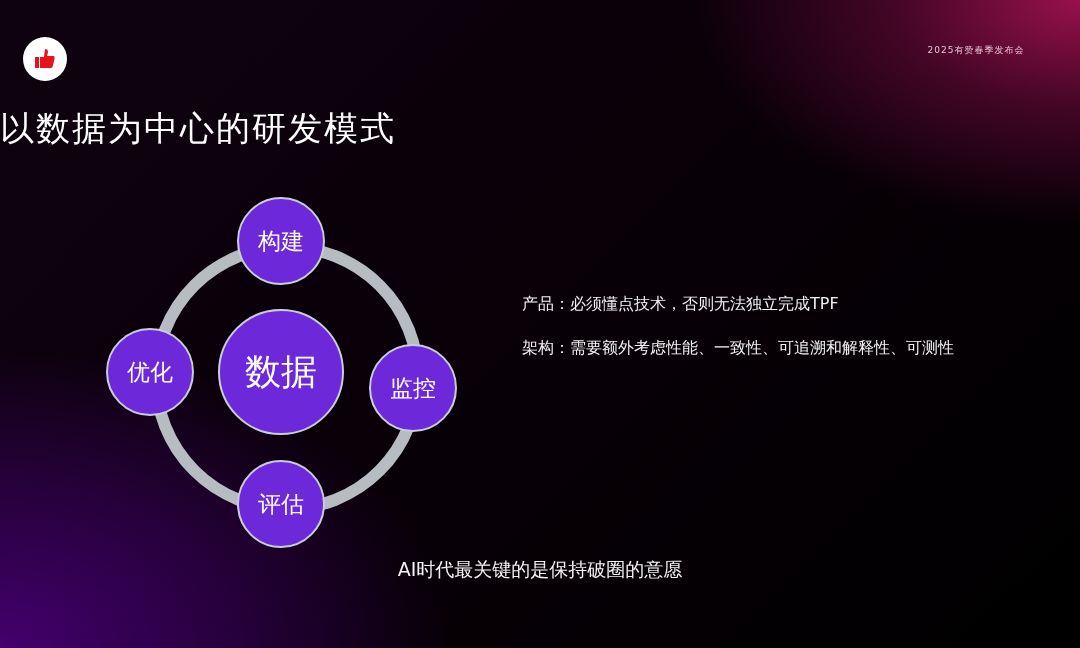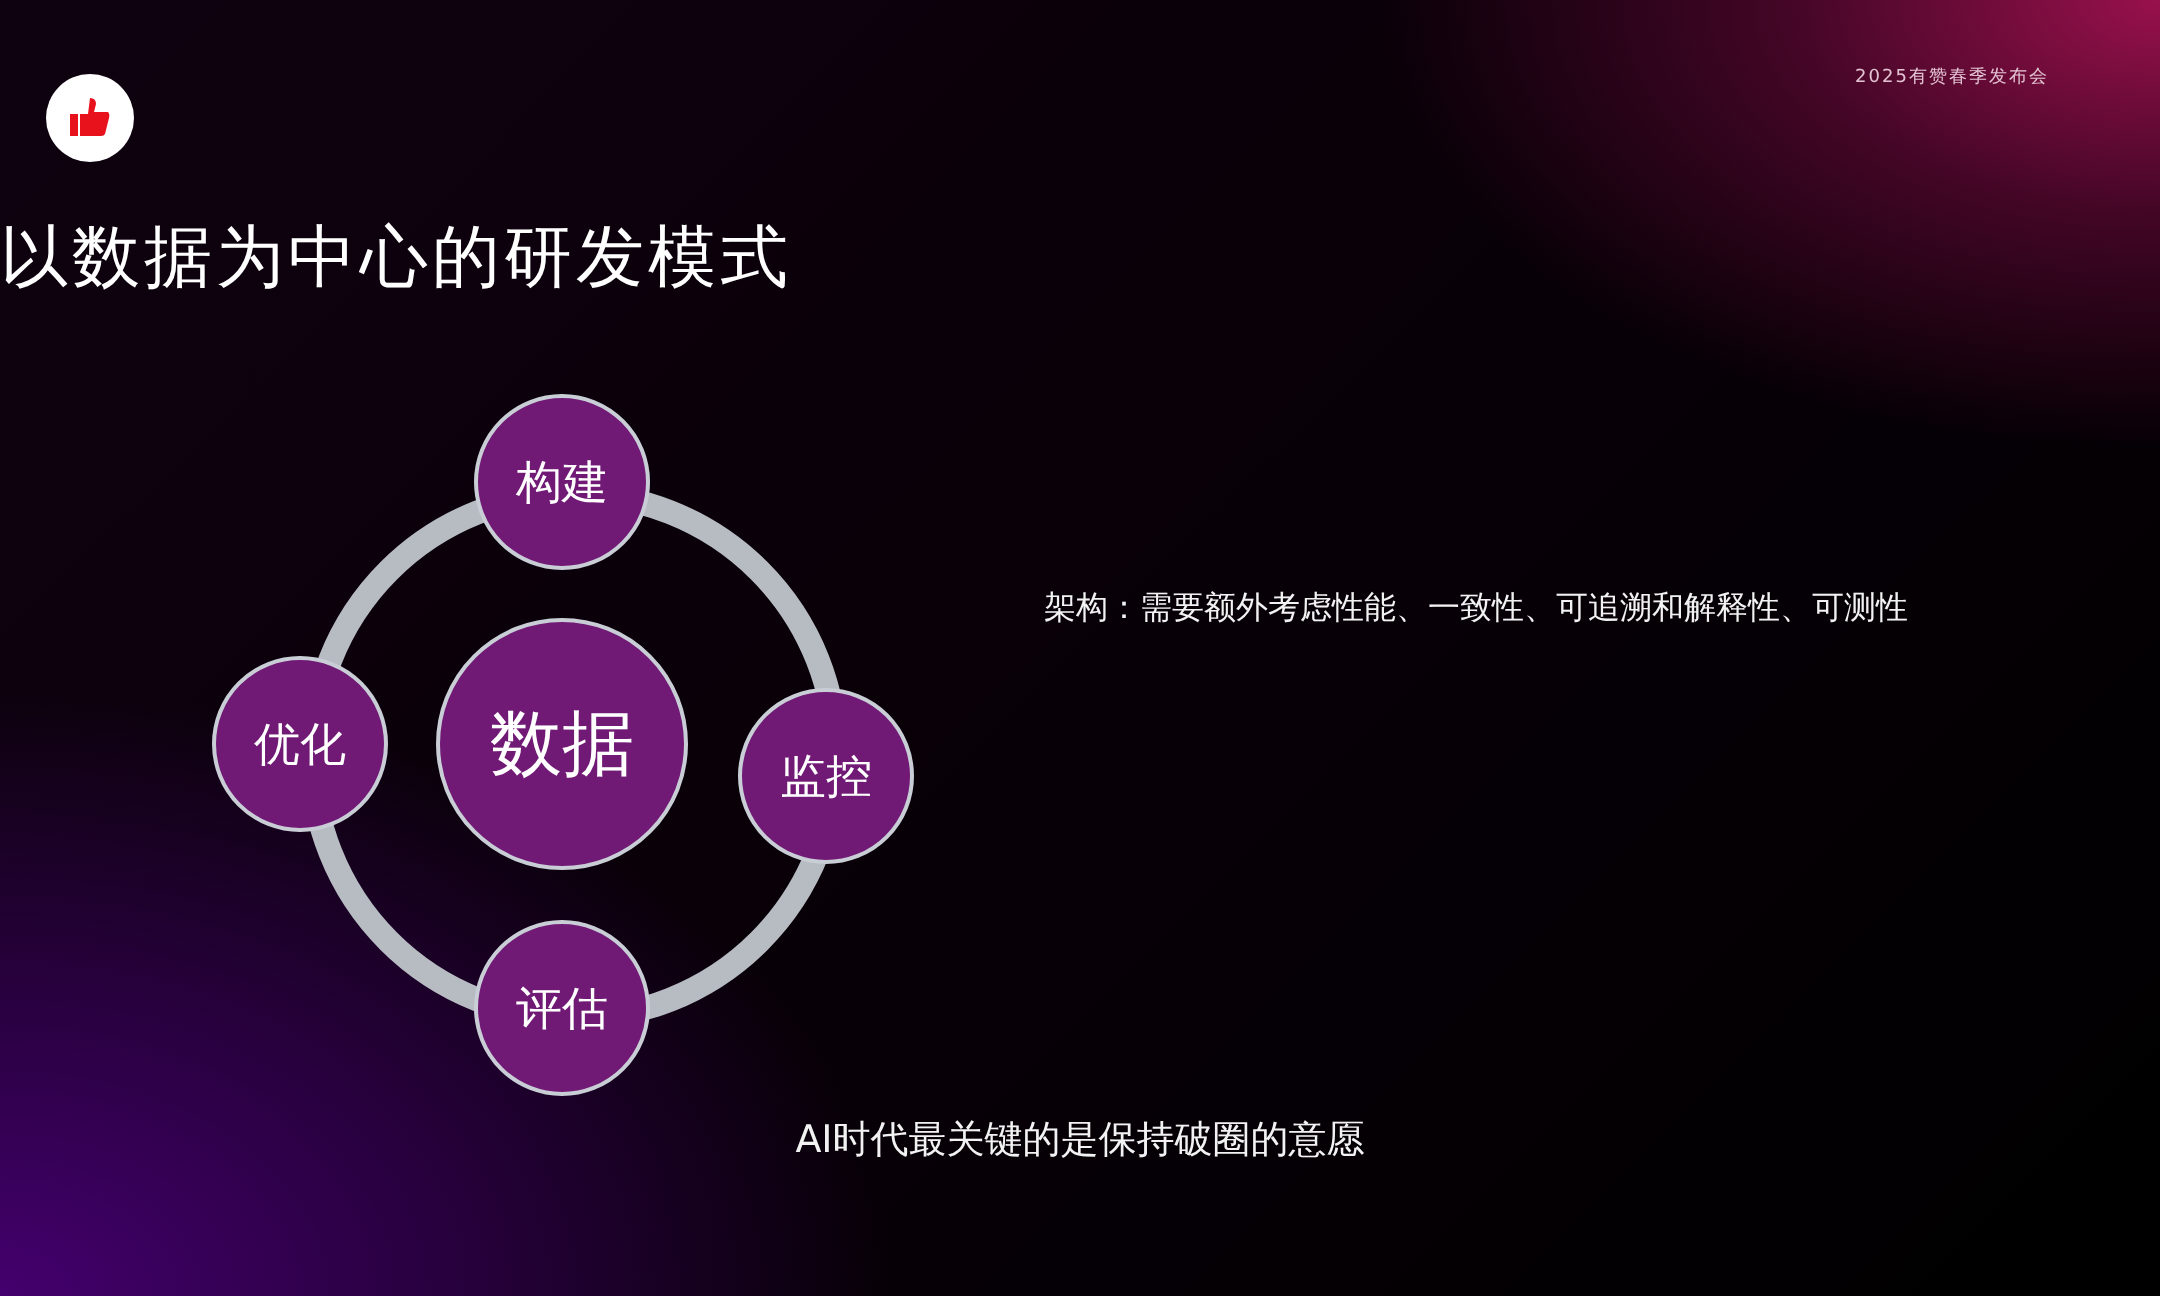--- a/index.html
+++ b/index.html
@@ -13,31 +13,31 @@
       linear-gradient(135deg, #0f0210 0%, #090008 45%, #000000 100%);
   }
   .logo {
     position: absolute; left: 23px; top: 37px; width: 44px; height: 44px;
     border-radius: 50%; background: #ffffff;
     display: flex; align-items: center; justify-content: center;
   }
   .brand { position: absolute; right: 24px; top: 30px; text-align: center; width: 160px; }
   .brand-title { font-size: 20px; font-weight: bold; letter-spacing: 1px; white-space: nowrap; }
   .brand-title sup { font-size: 13px; font-weight: normal; margin-left: 1px; }
-  .brand-sub { font-size: 9px; color: #e3c3d3; margin-top: 2px; letter-spacing: 1px; }
+  .brand-sub { font-size: 9px; color: #e3c3d3; margin-top: 14px; letter-spacing: 1px; }
   .title {
     position: absolute; left: 0; right: 0; top: 106px; text-align: left;
     font-size: 34px; letter-spacing: 2px;
   }
   .ring {
     position: absolute; left: 150px; top: 241px; width: 250px; height: 250px;
     border: 12px solid #b7bcc2; border-radius: 50%; box-sizing: content-box;
   }
   .node {
-    position: absolute; border-radius: 50%; background: #701a75;
+    position: absolute; border-radius: 50%; background: #6d28d9;
     border: 2px solid #c9ced6; box-sizing: border-box;
     display: flex; align-items: center; justify-content: center;
     font-size: 23px; color: #fff;
   }
   .node.small { width: 88px; height: 88px; }
   .node.center { width: 126px; height: 126px; font-size: 36px; left: 218px; top: 309px; }
   .n-top { left: 237px; top: 197px; }
   .n-right { left: 369px; top: 344px; }
   .n-bottom { left: 237px; top: 460px; }
   .n-left { left: 106px; top: 328px; }
@@ -62,16 +62,17 @@
 <div class="title">以数据为中心的研发模式</div>
 
 <div class="ring"></div>
 <div class="node center">数据</div>
 <div class="node small n-top">构建</div>
 <div class="node small n-right">监控</div>
 <div class="node small n-bottom">评估</div>
 <div class="node small n-left">优化</div>
 
 <div class="points">
+  <div class="point">产品：必须懂点技术，否则无法独立完成TPF</div>
   <div class="point">架构：需要额外考虑性能、一致性、可追溯和解释性、可测性</div>
 </div>
 
 <div class="footer">AI时代最关键的是保持破圈的意愿</div>
 
 </body></html>

